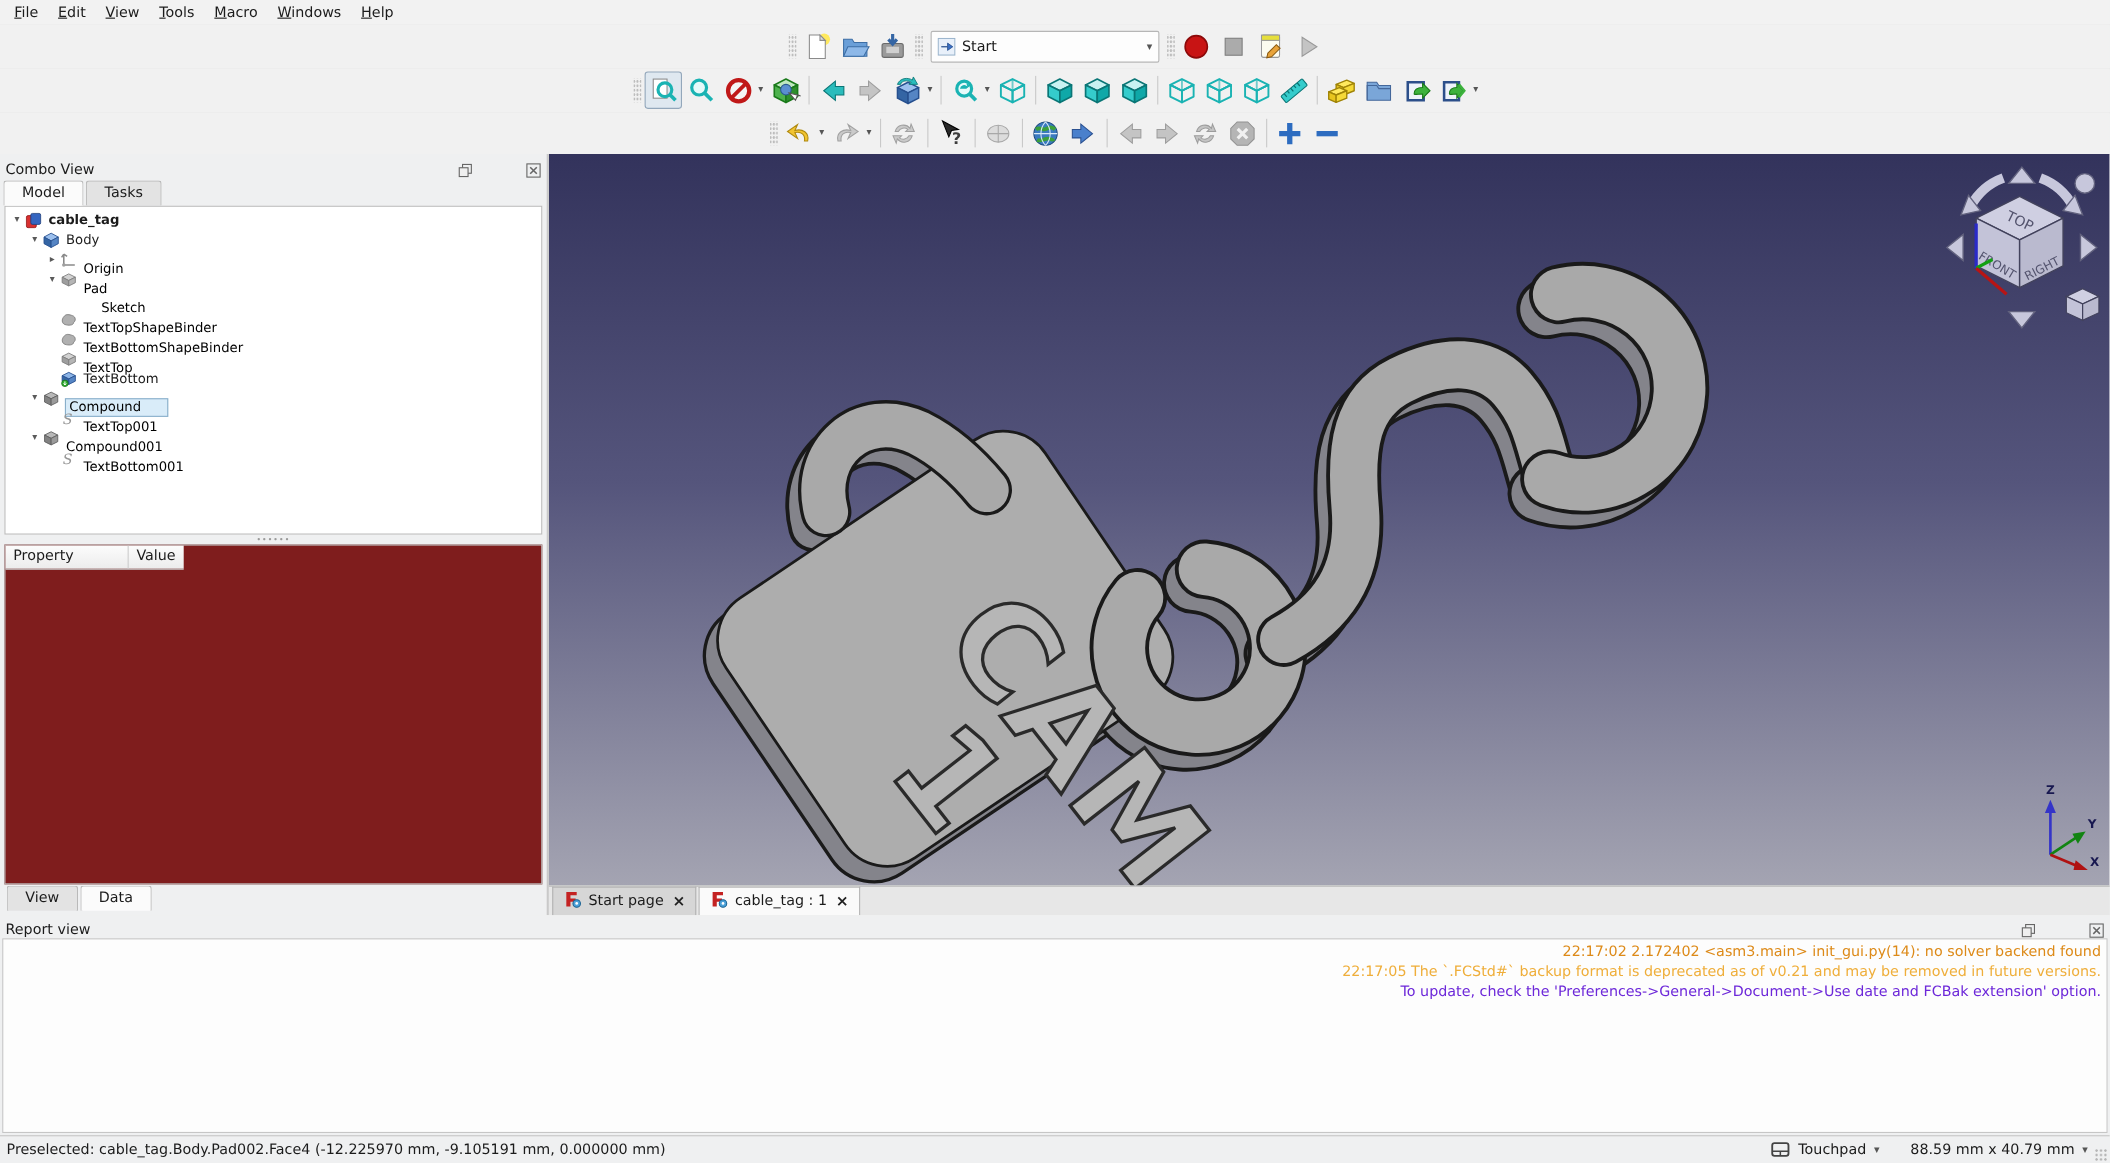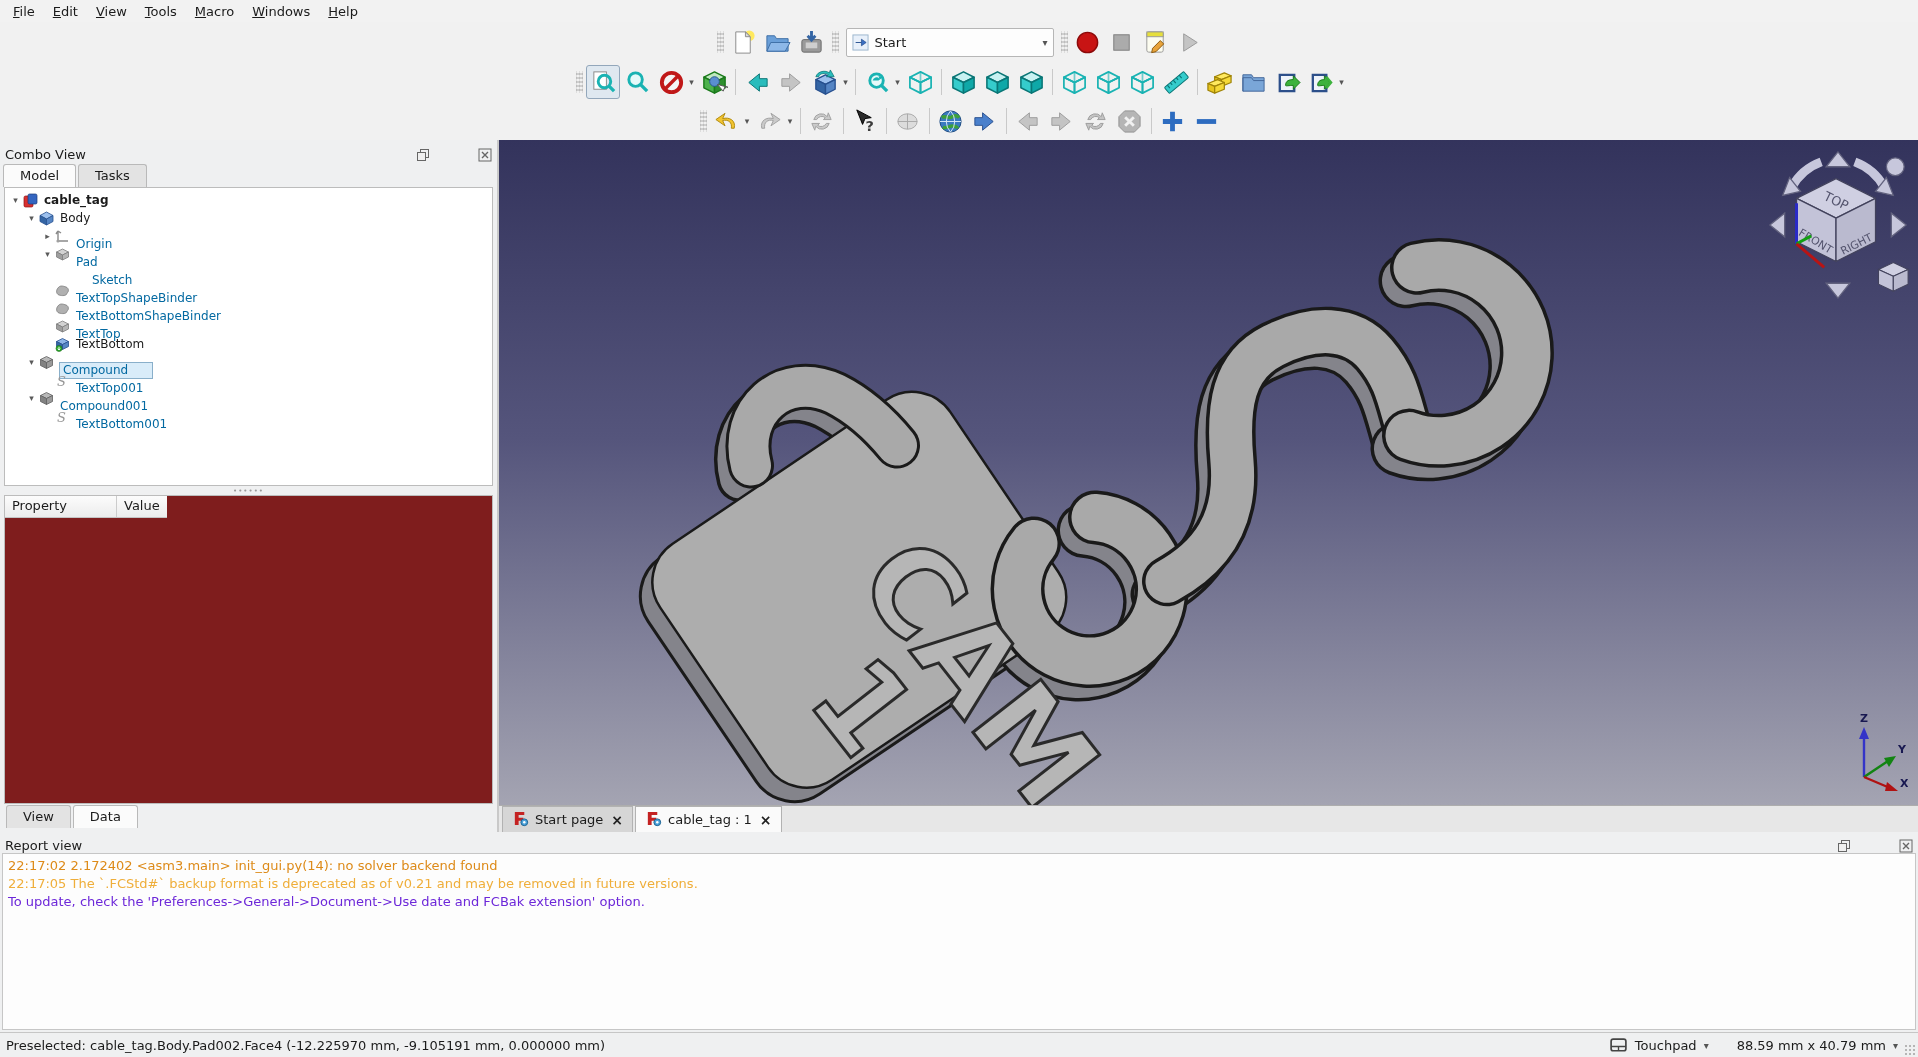--- a/index.html
+++ b/index.html
@@ -42,21 +42,21 @@
   .cv-tabs{display:flex;height:25px;padding-left:3px;align-items:flex-end;}
   .tab{padding:3px 16px 4px;border:1px solid #b9b9b9;border-bottom:none;background:#e3e3e3;
     border-radius:3px 3px 0 0;margin-right:2px;font-size:13px;}
   .tab.active{background:#fbfbfb;position:relative;}
   .tree-box{margin:0 4px;background:#ffffff;border:1px solid #bcbcbc;height:294px;overflow:hidden;padding-top:3px;}
   .tree-row{height:18px;display:flex;align-items:center;font-size:12px;white-space:nowrap;}
   .expander{width:13px;color:#5a5a5a;font-size:9px;text-align:center;flex:none;}
   .tree-icon{width:15px;height:15px;margin:0 4px 0 1px;flex:none;}
   .tree-icon svg{width:15px;height:15px;display:block;}
   .tree-label{padding:0 2px;}
-  .grayed .tree-label{color:#0369a1;margin-top:16px;}
+  .grayed .tree-label{color:#000000;margin-top:16px;}
   .boldrow .tree-label{font-weight:bold;}
   .edit-box{background:#d9ecf9;border:1px solid #89afca;color:#8d8d8d;padding:0 24px 1px 3px;margin-left:1px;}
   .splitter{height:9px;display:flex;align-items:center;justify-content:center;color:#9a9a9a;font-size:7px;letter-spacing:1px;}
   .prop-box{margin:0 4px;background:#7f1d1d;border:1px solid #bcbcbc;flex:1;display:flex;flex-direction:row;}
   .prop-header{display:flex;height:21px;border-bottom:1px solid #c4c4c4;background:linear-gradient(#fcfcfc,#ececec);}
   .prop-col{padding:2px 7px;font-size:13px;}
   .prop-col.c1{width:97px;border-right:1px solid #cccccc;}
   .bottom-tabs{height:27px;display:flex;align-items:flex-start;padding:1px 0 0 6px;}
   
   #viewport{position:absolute;left:499px;top:140px;right:0;height:692px;display:flex;flex-direction:column;}
@@ -67,21 +67,21 @@
   .mdi-bar{height:26px;background:#e7e7e7;border-top:1px solid #adadad;display:flex;align-items:stretch;padding-left:3px;}
   .mdi-tab{display:flex;align-items:center;gap:6px;padding:0 9px;border:1px solid #b2b2b2;border-bottom:none;
     background:#d6d6d6;margin-right:2px;font-size:13px;}
   .mdi-tab.active{background:#fafafa;}
   .mdi-tab svg{width:17px;height:17px;}
   .closex{font-weight:bold;font-size:14px;color:#222;margin-left:2px;}
   
   #report{position:absolute;left:0;top:832px;right:0;height:200px;background:#eff0f1;display:flex;flex-direction:column;}
   #report .panel-title{height:21px;}
   .report-body{flex:1;margin:0 2px 2px;background:#fdfdfd;border:1px solid #c6c6c6;
-    font-size:13px;line-height:18px;padding:3px 5px;}
+    font-size:13px;line-height:18px;padding:3px 5px;text-align:right;}
   
   #statusbar{position:absolute;left:0;top:1032px;right:0;height:25px;display:flex;align-items:center;
     padding:0 6px;background:#eff0f1;border-top:1px solid #c6c6c6;font-size:13px;}
   #statusbar .msg{flex:1;}
   #statusbar .right{display:flex;align-items:center;gap:7px;margin-right:14px;}
   #statusbar svg{width:19px;height:19px;}
   .sb-caret{font-size:10px;color:#555;}
   .grip-corner{position:absolute;right:2px;bottom:2px;width:12px;height:12px;
     background-image:radial-gradient(#b5b5b5 1px,transparent 1.2px);background-size:4px 4px;}
 </style>

